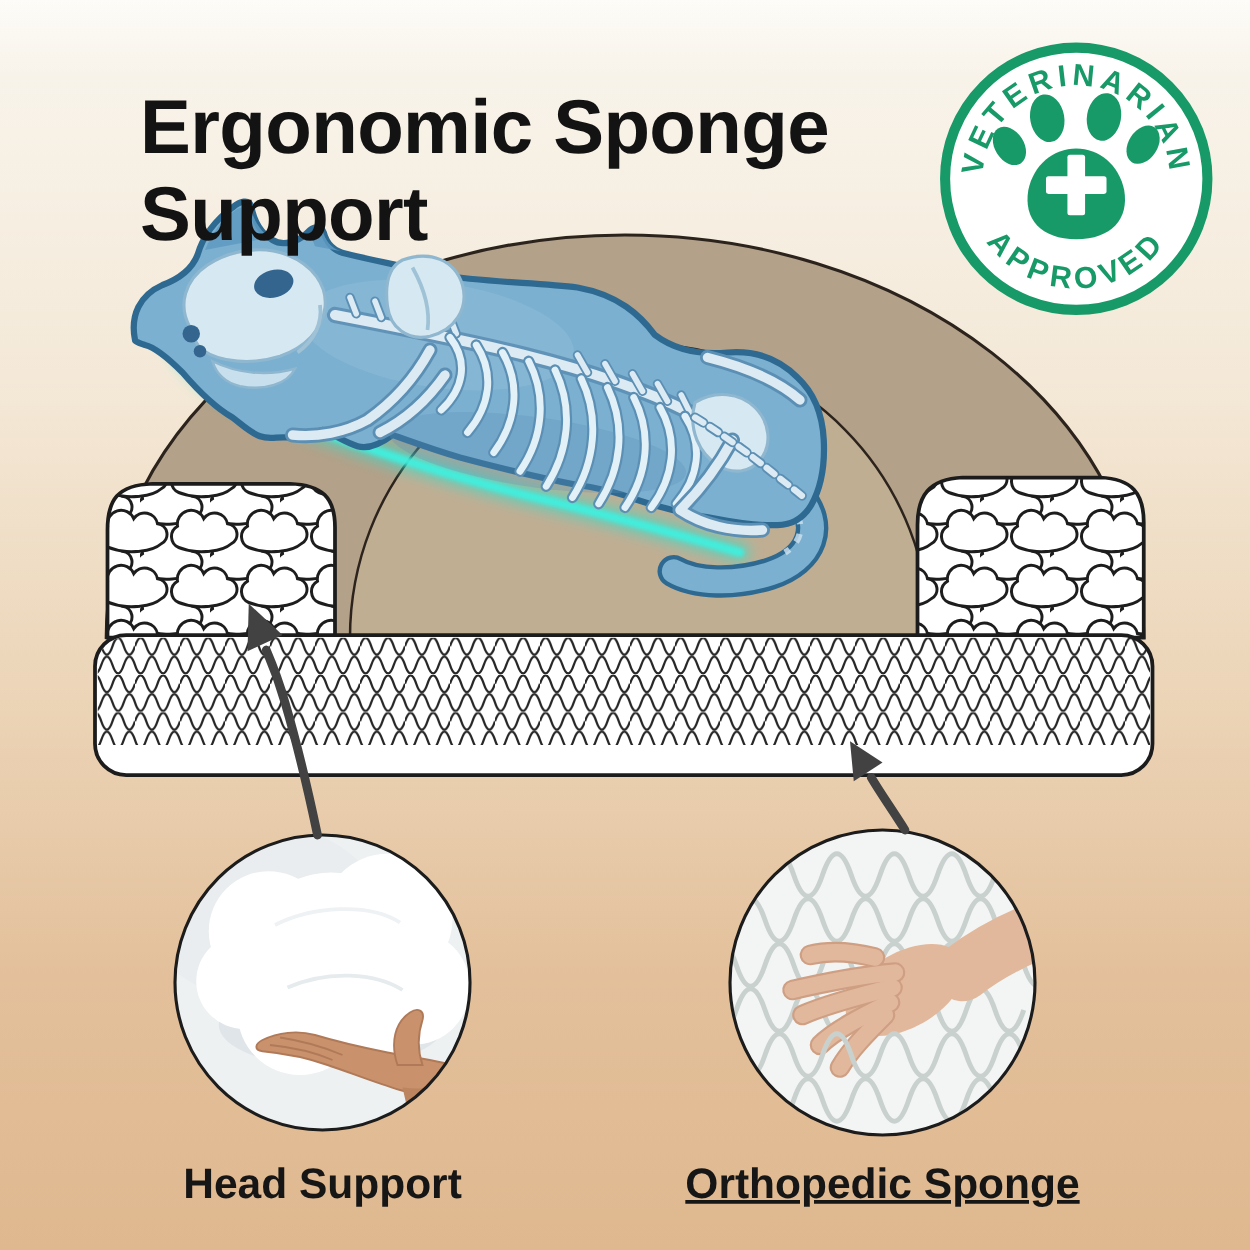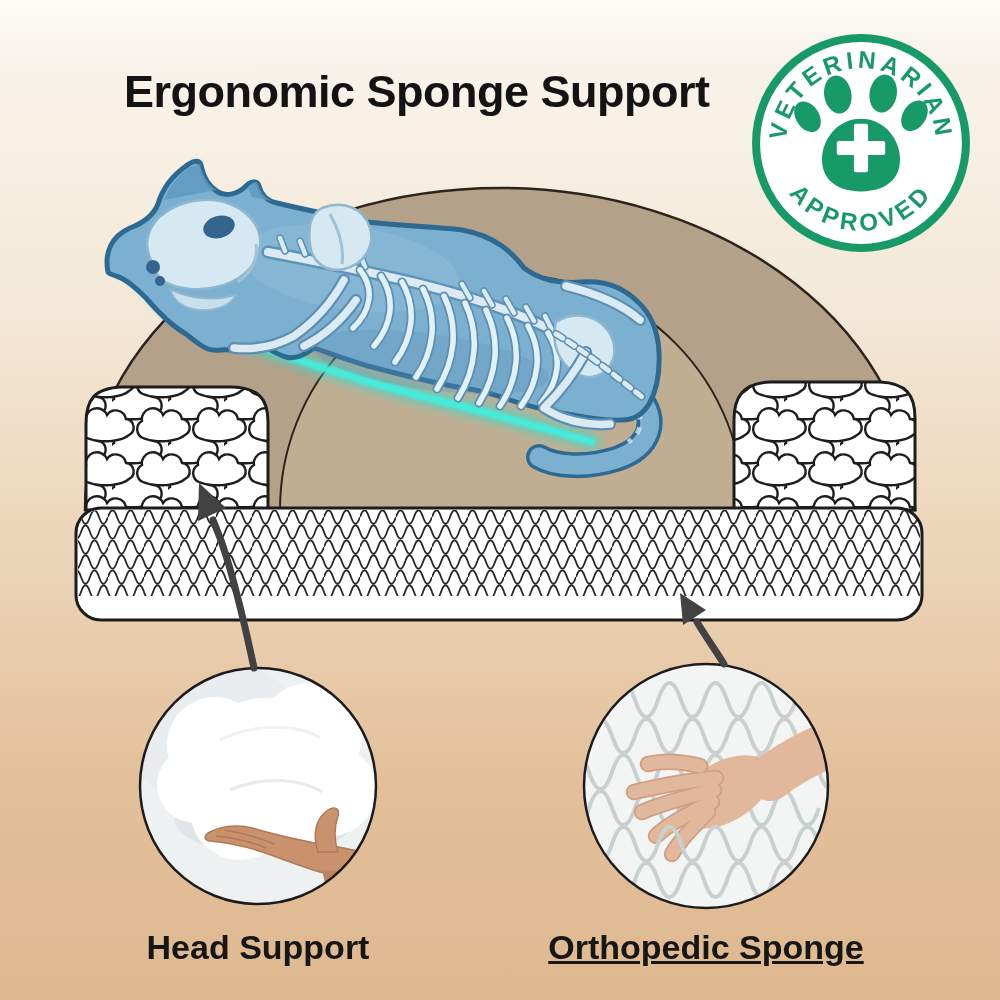--- a/index.html
+++ b/index.html
@@ -3,22 +3,22 @@
 <meta charset="utf-8">
 <style>
   html,body{margin:0;padding:0;background:#888;}
   .canvas{
     position:relative;width:1000px;height:1000px;overflow:hidden;
     background:linear-gradient(180deg,#fdfcf8 0%,#f8f3ea 6%,#f4e9d8 30%,#ecd5b8 55%,#e3c09b 78%,#dfb88f 100%);
     font-family:"Liberation Sans", sans-serif;
   }
   .scene{position:absolute;left:0;top:0;}
   .title{
-    position:absolute;left:124px;top:66px;width:660px;
-    font-size:45px;font-weight:700;letter-spacing:-0.5px;color:#131313;
+    position:absolute;left:112px;top:66px;width:660px;
+    font-size:61px;font-weight:700;letter-spacing:-0.5px;color:#131313;
   }
   .badge-svg{position:absolute;left:748px;top:30px;}
   .badge-arc{font-size:24px;font-weight:700;letter-spacing:4px;}
   .callout-label{
     position:absolute;top:928px;width:400px;text-align:center;
     font-size:34px;font-weight:700;color:#161616;
   }
   .label-left{left:58px;}
   .label-right{left:506px;text-decoration:underline;}
 </style>

